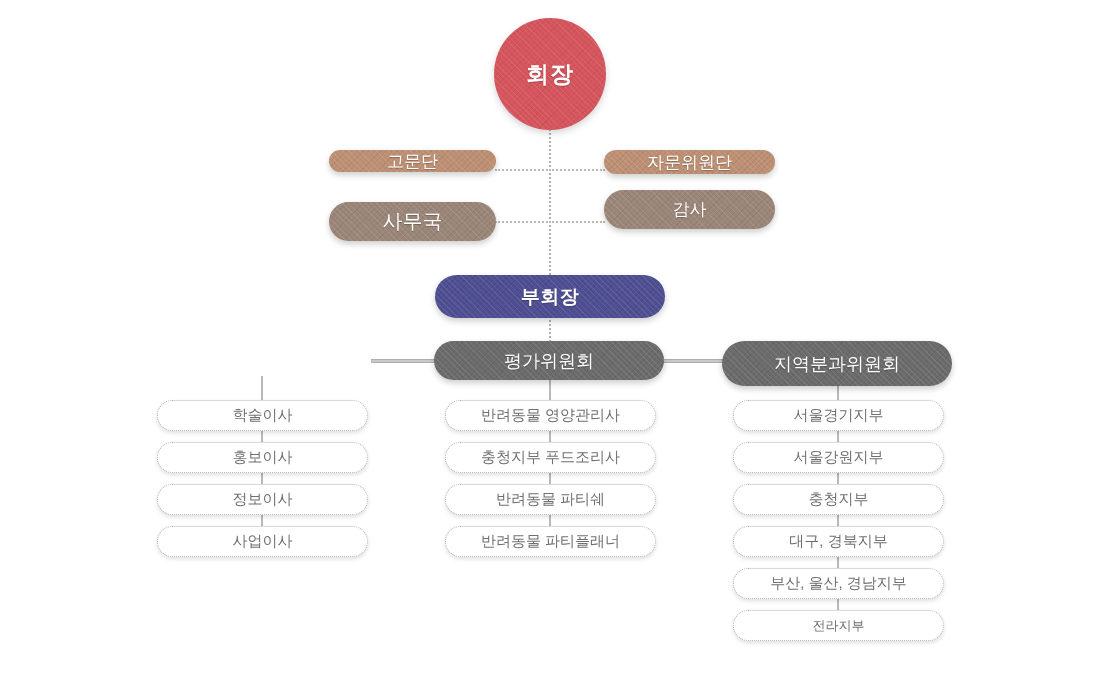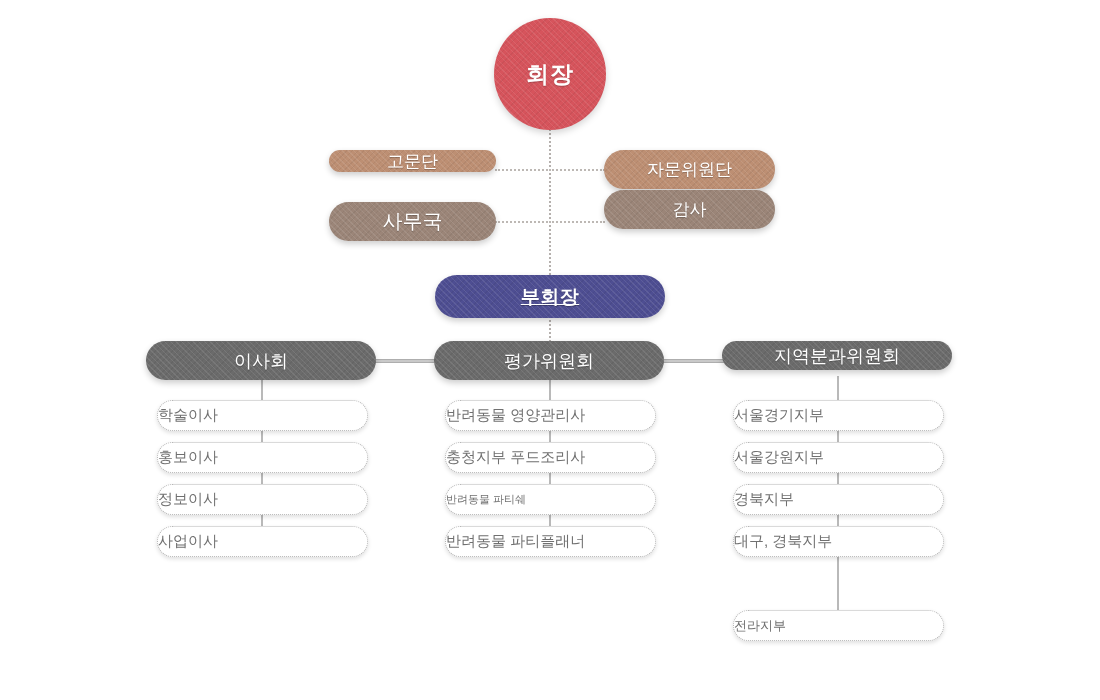--- a/index.html
+++ b/index.html
@@ -82,31 +82,31 @@
     text-align: center;
     white-space: nowrap;
     background-image:
       repeating-linear-gradient(45deg, rgba(255,255,255,.09) 0 1px, transparent 1px 4px),
       repeating-linear-gradient(-45deg, rgba(0,0,0,.055) 0 1px, transparent 1px 4px);
     box-shadow: 0 3px 6px rgba(0,0,0,.20);
     text-shadow: 0 1px 1px rgba(0,0,0,.25);
   }
   .pill-tan       { background-color: #bd8f73; }
   .pill-taupe     { background-color: #9b8578; }
-  .pill-purple    { background-color: #4e4e92; font-weight: bold; letter-spacing: .5px; text-decoration: underline; }
+  .pill-purple    { background-color: #4e4e92; font-weight: bold; letter-spacing: .5px; }
   .pill-gray      { background-color: #6b6b6b; }
 
   
   .node-leaf {
     position: absolute;
     z-index: 3;
     box-sizing: border-box;
     display: flex;
     align-items: center;
-    justify-content: flex-start;
+    justify-content: center;
     border-radius: 999px;
     background: #ffffff;
     border: 1px dotted #b6b6b6;
     color: #707070;
     text-align: center;
     white-space: nowrap;
     box-shadow: 0 2px 4px rgba(0,0,0,.13);
   }
 </style>
 </head>
@@ -134,45 +134,42 @@
   <div class="conn conn-solid-v" style="left:837px; top:376px; height:252px;"></div>
 
   <div class="node-circle" style="left:494px; top:18px; width:112px; height:112px; font-size:23px;">
     <span>회장</span>
   </div>
 
   <div class="node-pill pill-tan" style="left:329px; top:150px; width:167px; height:22px; font-size:17px;">
     <span>고문단</span>
   </div>
 
-  <div class="node-pill pill-tan" style="left:604px; top:150px; width:171px; height:39px; font-size:17px;">
+  <div class="node-pill pill-tan" style="left:604px; top:150px; width:171px; height:24px; font-size:17px;align-items:flex-end;">
     <span>자문위원단</span>
   </div>
 
   <div class="node-pill pill-taupe" style="left:329px; top:202px; width:167px; height:39px; font-size:20px;">
     <span>사무국</span>
   </div>
 
   <div class="node-pill pill-taupe" style="left:604px; top:190px; width:171px; height:39px; font-size:17px;">
     <span>감사</span>
   </div>
 
   <div class="node-pill pill-purple" style="left:435px; top:275px; width:230px; height:43px; font-size:19px;">
     <span>부회장</span>
   </div>
 
-  <div class="node-pill pill-gray" style="left:146px; top:341px; width:230px; height:39px; font-size:18px;">
-    <span>이사회</span>
-  </div>
 
   <div class="node-pill pill-gray" style="left:434px; top:341px; width:230px; height:39px; font-size:18px;">
     <span>평가위원회</span>
   </div>
 
-  <div class="node-pill pill-gray" style="left:722px; top:341px; width:230px; height:29px; font-size:18px;">
+  <div class="node-pill pill-gray" style="left:722px; top:341px; width:230px; height:45px; font-size:18px;">
     <span>지역분과위원회</span>
   </div>
 
   <div class="node-leaf" style="left:157px; top:400px; width:211px; height:31px; font-size:15px;">
     <span>학술이사</span>
   </div>
   <div class="node-leaf" style="left:157px; top:442px; width:211px; height:31px; font-size:15px;">
     <span>홍보이사</span>
   </div>
   <div class="node-leaf" style="left:157px; top:484px; width:211px; height:31px; font-size:15px;">
@@ -181,36 +178,39 @@
   <div class="node-leaf" style="left:157px; top:526px; width:211px; height:31px; font-size:15px;">
     <span>사업이사</span>
   </div>
 
   <div class="node-leaf" style="left:445px; top:400px; width:211px; height:31px; font-size:15px;">
     <span>반려동물 영양관리사</span>
   </div>
   <div class="node-leaf" style="left:445px; top:442px; width:211px; height:31px; font-size:15px;">
     <span>충청지부 푸드조리사</span>
   </div>
-  <div class="node-leaf" style="left:445px; top:484px; width:211px; height:31px; font-size:11px;">
+  <div class="node-leaf" style="left:445px; top:484px; width:211px; height:31px; font-size:15px;">
     <span>반려동물 파티쉐</span>
   </div>
   <div class="node-leaf" style="left:445px; top:526px; width:211px; height:31px; font-size:15px;">
     <span>반려동물 파티플래너</span>
   </div>
 
   <div class="node-leaf" style="left:733px; top:442px; width:211px; height:31px; font-size:15px;">
     <span>서울강원지부</span>
   </div>
   <div class="node-leaf" style="left:733px; top:400px; width:211px; height:31px; font-size:15px;">
     <span>서울경기지부</span>
   </div>
   <div class="node-leaf" style="left:733px; top:484px; width:211px; height:31px; font-size:15px;">
-    <span>경북지부</span>
+    <span>충청지부</span>
   </div>
   <div class="node-leaf" style="left:733px; top:526px; width:211px; height:31px; font-size:15px;">
     <span>대구, 경북지부</span>
   </div>
+  <div class="node-leaf" style="left:733px; top:568px; width:211px; height:31px; font-size:15px;">
+    <span>부산, 울산, 경남지부</span>
+  </div>
   <div class="node-leaf" style="left:733px; top:610px; width:211px; height:31px; font-size:13px;">
     <span>전라지부</span>
   </div>
 
 </div>
 
 </body></html>

